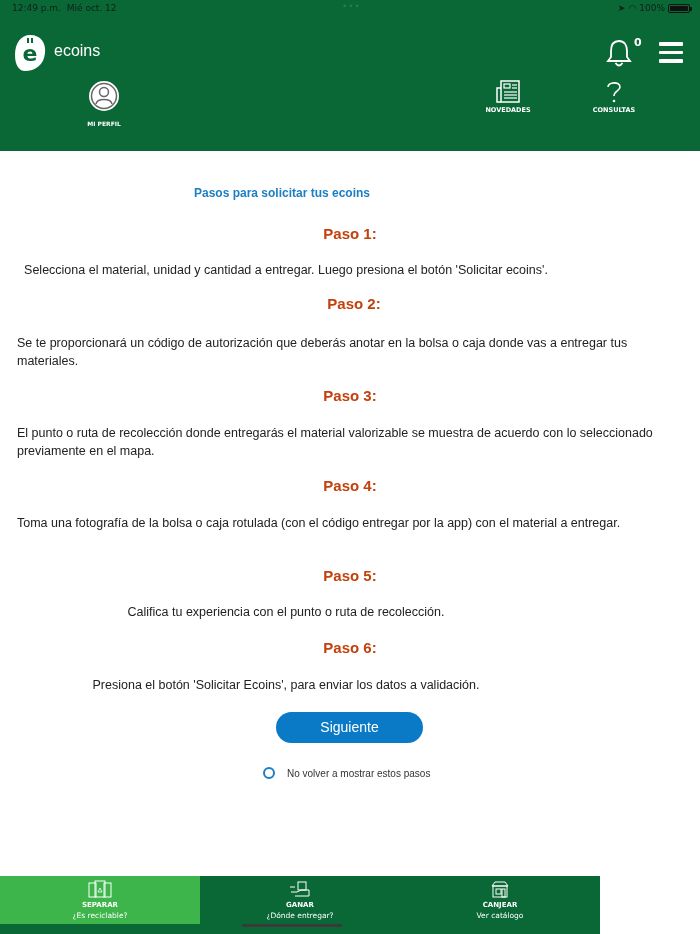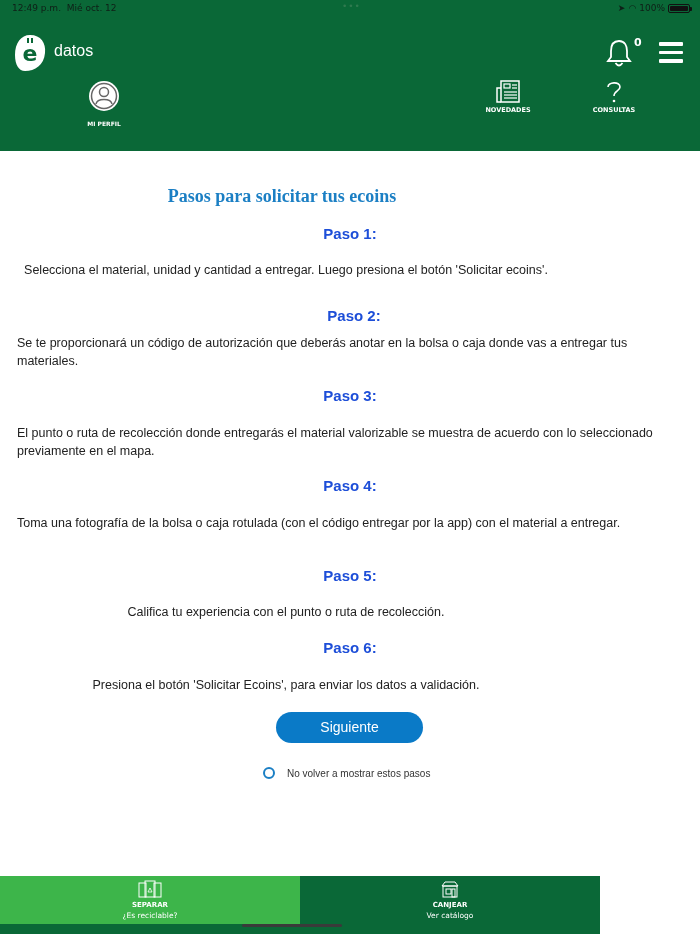--- a/index.html
+++ b/index.html
@@ -21,22 +21,22 @@
   .profile { position: absolute; left: 86px; top: 80px; width: 36px; text-align: center; }
   .profile-circle { width: 32px; height: 32px; margin: 0 auto; }
   .profile-label { font-size: 6px; font-weight: bold; margin-top: 4px; white-space: nowrap; margin-left: -6px; width: 48px; }
   .greeting { position: absolute; left: 179px; top: 80px; font-size: 11px; line-height: 16px; font-family: "Liberation Sans", sans-serif; }
   .greeting .hi { color: #fff; }
   .greeting .coins { color: #7ec857; }
   .nav-btn { position: absolute; top: 80px; text-align: center; width: 70px; }
   .nav-btn svg { display: block; margin: 0 auto; }
   .nav-btn .lbl { font-size: 6.5px; font-weight: bold; margin-top: 2px; }
   .content { position: absolute; left: 0; top: 151px; width: 700px; }
-  .title { position: absolute; top: 35px; width: 564px; text-align: center; color: #1b7fc4; font-weight: bold; font-size: 18px; font-family: Liberation Serif, serif; }
-  .step-h { position: absolute; width: 700px; text-align: center; color: #1d4ed8; font-weight: bold; font-size: 15px; font-family: "Liberation Sans", sans-serif; }
+  .title { position: absolute; top: 35px; width: 564px; text-align: center; color: #1b7fc4; font-weight: bold; font-size: 12px; font-family: Liberation Sans, sans-serif; }
+  .step-h { position: absolute; width: 700px; text-align: center; color: #c2410c; font-weight: bold; font-size: 15px; font-family: "Liberation Sans", sans-serif; }
   .step-t { position: absolute; left: 17px; width: 670px; font-size: 12.5px; line-height: 18px; color: #222; font-family: "Liberation Sans", sans-serif; }
   .step-t.center { text-align: center; left: 0; width: 572px; }
   .btn { position: absolute; left: 276px; top: 561px; width: 147px; height: 31px; border-radius: 16px; background: #0a7ac7; color: #fff; font-size: 14px; text-align: center; line-height: 31px; font-family: "Liberation Sans", sans-serif; border: none; }
   .check { position: absolute; left: 263px; top: 616px; display: flex; align-items: center; gap: 12px; font-size: 10px; color: #333; font-family: "Liberation Sans", sans-serif; }
   .radio { width: 12px; height: 12px; border: 2px solid #1b7fc4; border-radius: 50%; }
   .tabbar { position: absolute; left: 0; top: 876px; width: 600px; height: 58px; background: #0a6837; display: flex; }
   .tab { flex: 1; text-align: center; color: #fff; padding-top: 4px; }
   .tab.active { background: #3db54a; height: 48px; }
   .tab svg { display: block; margin: 0 auto; }
   .tab .t1 { font-size: 7px; font-weight: bold; margin-top: 3px; }
@@ -58,21 +58,21 @@
         </span>
     </span>
   </div>
 
   <svg class="logo" viewBox="0 0 34 40">
     <path d="M17 2 C28 2 33 10 32 20 C31 32 22 38 12 38 C6 38 2 32 2 22 C2 10 8 2 17 2 Z" fill="#fff"></path>
     <text x="17" y="28" text-anchor="middle" font-size="22" font-weight="bold" fill="#0a6837" font-family="DejaVu Sans, sans-serif">e</text>
     <rect x="14" y="5" width="2" height="5" fill="#0a6837"></rect>
       <rect x="18" y="5" width="2" height="5" fill="#0a6837"></rect>
   </svg>
-  <div class="brand">datos</div>
+  <div class="brand">ecoins</div>
 
   <svg class="bell" viewBox="0 0 28 30">
     <path d="M14 3 C8 3 6 8 6 13 L6 19 L3 23 L25 23 L22 19 L22 13 C22 8 20 3 14 3 Z" fill="none" stroke="#fff" stroke-width="1.8"></path>
     <path d="M10.5 25 Q14 30 17.5 25" fill="none" stroke="#fff" stroke-width="1.8"></path>
   </svg>
   <div class="bell-count">0</div>
 
   <div class="menu">
     <span></span>
       <span></span>
@@ -112,21 +112,21 @@
     <div class="lbl">CONSULTAS</div>
   </div>
 </div>
 
 <div class="content">
   <div class="title">Pasos para solicitar tus ecoins</div>
 
   <div class="step-h" style="top:74px;">Paso 1:</div>
   <div class="step-t center" style="top:110px;">Selecciona el material, unidad y cantidad a entregar. Luego presiona el botón 'Solicitar ecoins'.</div>
 
-  <div class="step-h" style="top:156px;padding-left:8px;">Paso 2:</div>
+  <div class="step-h" style="top:144px;padding-left:8px;">Paso 2:</div>
   <div class="step-t" style="top:183px;">Se te proporcionará un código de autorización que deberás anotar en la bolsa o caja donde vas a entregar tus materiales.</div>
 
   <div class="step-h" style="top:236px;">Paso 3:</div>
   <div class="step-t" style="top:273px;">El punto o ruta de recolección donde entregarás el material valorizable se muestra de acuerdo con lo seleccionado previamente en el mapa.</div>
 
   <div class="step-h" style="top:326px;">Paso 4:</div>
   <div class="step-t" style="top:363px; width:625px;">Toma una fotografía de la bolsa o caja rotulada (con el código entregar por la app) con el material a entregar.</div>
 
   <div class="step-h" style="top:416px;">Paso 5:</div>
   <div class="step-t center" style="top:452px;">Califica tu experiencia con el punto o ruta de recolección.</div>
@@ -148,20 +148,29 @@
       <rect x="2" y="3" width="7" height="14" fill="none" stroke="#fff" stroke-width="1"></rect>
       <rect x="8" y="1" width="10" height="16" fill="none" stroke="#fff" stroke-width="1"></rect>
       <rect x="17" y="3" width="7" height="14" fill="none" stroke="#fff" stroke-width="1"></rect>
       <path d="M11 12 L13 8 L15 12 Z" fill="none" stroke="#fff" stroke-width="0.8"></path>
     </svg>
     <div class="t1">SEPARAR</div>
     <div class="t2">¿Es reciclable?</div>
   </div>
   <div class="tab">
     <svg width="26" height="18" viewBox="0 0 26 18">
+      <rect x="11" y="2" width="8" height="8" fill="none" stroke="#fff" stroke-width="1"></rect>
+      <path d="M4 12 L10 12 L14 10 L22 10 L22 16 L8 16" fill="none" stroke="#fff" stroke-width="1"></path>
+      <line x1="3" y1="7" x2="8" y2="7" stroke="#fff" stroke-width="1"></line>
+    </svg>
+    <div class="t1">GANAR</div>
+    <div class="t2">¿Dónde entregar?</div>
+  </div>
+  <div class="tab">
+    <svg width="26" height="18" viewBox="0 0 26 18">
       <path d="M5 6 L8 2 L18 2 L21 6 Z" fill="none" stroke="#fff" stroke-width="1"></path>
       <rect x="6" y="6" width="14" height="11" fill="none" stroke="#fff" stroke-width="1"></rect>
       <rect x="9" y="9" width="5" height="5" fill="none" stroke="#fff" stroke-width="1"></rect>
       <rect x="15" y="9" width="3" height="8" fill="none" stroke="#fff" stroke-width="1"></rect>
     </svg>
     <div class="t1">CANJEAR</div>
     <div class="t2">Ver catálogo</div>
   </div>
 </div>
 <div style="position:absolute; left:242px; top:924px; width:100px; height:3px; background:#3a3a3a; border-radius:2px;"></div>

